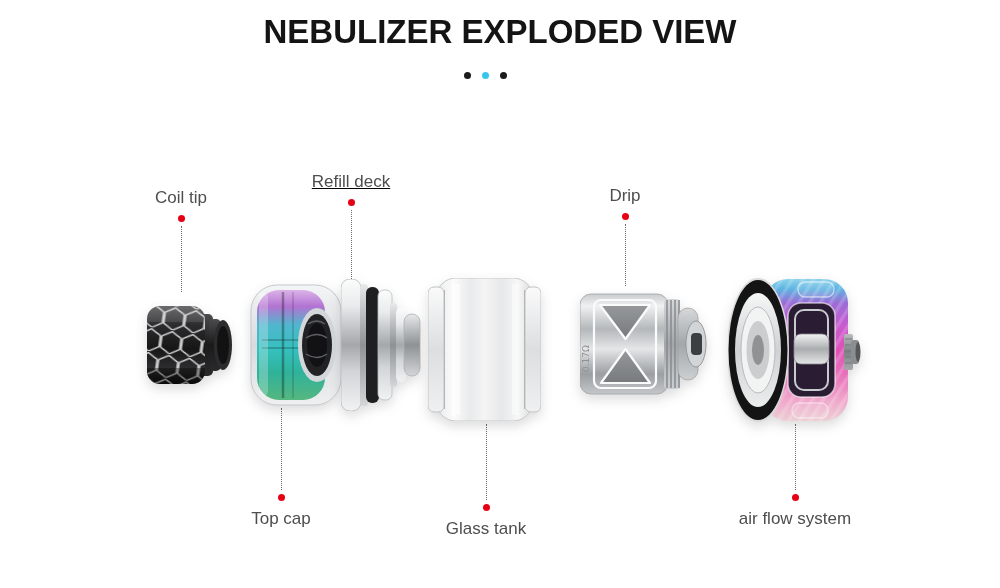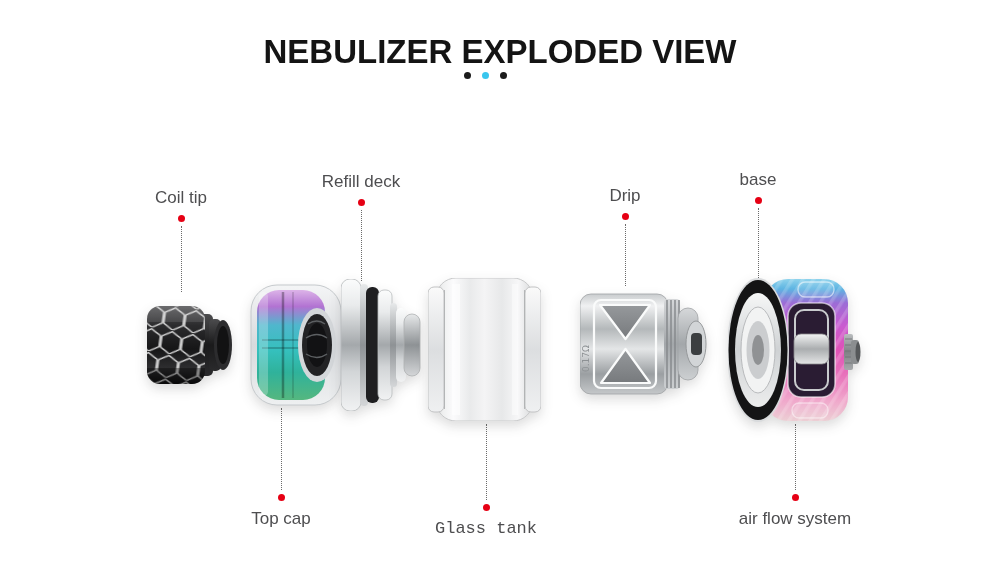--- a/index.html
+++ b/index.html
@@ -5,40 +5,40 @@
   * { margin: 0; padding: 0; box-sizing: border-box; }
   html, body { background: #ffffff; }
   .stage {
     position: relative; width: 1000px; height: 588px;
     background: #ffffff; overflow: hidden;
     font-family: "Liberation Sans", sans-serif;
   }
   .title {
     position: absolute; left: 0; right: 0; top: 13px;
     text-align: center; font-size: 33px; font-weight: 700;
-    letter-spacing: 0px; color: #141414; margin-top: 20px;
+    letter-spacing: 0px; color: #141414;
   }
   .dots { position: absolute; left: 464px; top: 72px; display: flex; gap: 11px; }
   .dot { width: 7px; height: 7px; border-radius: 50%; cursor: pointer; }
 
   .callout { position: absolute; display: flex; flex-direction: column; align-items: center; width: 150px; }
   .co-label { font-size: 17px; line-height: 1.25; color: #4e4e50; white-space: nowrap; }
   .co-dot { width: 7px; height: 7px; border-radius: 50%; background: #e60014; }
   .co-line { width: 0; border-left: 1px dotted #6b6b6b; }
   .callout-top .co-dot { margin-top: 7px; }
   .callout-top .co-line { margin-top: 4px; }
   .callout-bottom .co-dot { margin-top: 4px; }
   .callout-bottom .co-label { margin-top: 7px; }
 
   #co-drip-tip    { left: 106px; top: 187px; }  #co-drip-tip .co-line    { height: 66px; }
-  #co-refill-deck { left: 286px; top: 171px; }  #co-refill-deck .co-line { height: 71px; }
+  #co-refill-deck { left: 276px; top: 171px; text-decoration: underline; }  #co-refill-deck .co-line { height: 71px; }
   #co-coil        { left: 550px; top: 185px; }  #co-coil .co-line        { height: 62px; }
   #co-base        { left: 683px; top: 169px; }  #co-base .co-line        { height: 70px; }
   #co-top-cap     { left: 206px; top: 408px; }  #co-top-cap .co-line     { height: 82px; }
-  #co-glass-tank  { left: 411px; top: 424px; font-family: Liberation Mono, monospace; }  #co-glass-tank .co-line  { height: 76px; }
+  #co-glass-tank  { left: 411px; top: 424px; }  #co-glass-tank .co-line  { height: 76px; }
   #co-air-flow    { left: 720px; top: 424px; text-align: center; }  #co-air-flow .co-line    { height: 66px; }
 
   .part { position: absolute; filter: drop-shadow(0 5px 6px rgba(40,40,40,0.16)); }
   #p-drip-tip    { left: 145px; top: 302px; }
   #p-top-cap     { left: 250px; top: 284px; }
   #p-refill-deck { left: 341px; top: 279px; }
   #p-glass-tank  { left: 428px; top: 278px; }
   #p-coil        { left: 580px; top: 288px; }
   #p-base        { left: 728px; top: 277px; }
 </style>
@@ -66,25 +66,20 @@
     <span class="co-dot" style="background-color: rgb(230, 0, 20);"></span>
     <span class="co-line"></span>
   </div>
 
   <div class="callout callout-top" id="co-coil">
     <div class="co-label">Drip</div>
     <span class="co-dot" style="background-color: rgb(230, 0, 20);"></span>
     <span class="co-line"></span>
   </div>
 
-  <div class="callout callout-top" id="co-base">
-    <div class="co-label">base</div>
-    <span class="co-dot" style="background-color: rgb(230, 0, 20);"></span>
-    <span class="co-line"></span>
-  </div>
 
   <div class="callout callout-bottom" id="co-top-cap">
     <span class="co-line"></span>
     <span class="co-dot" style="background-color: rgb(230, 0, 20);"></span>
     <div class="co-label">Top cap</div>
   </div>
 
   <div class="callout callout-bottom" id="co-glass-tank">
     <span class="co-line"></span>
     <span class="co-dot" style="background-color: rgb(230, 0, 20);"></span>

